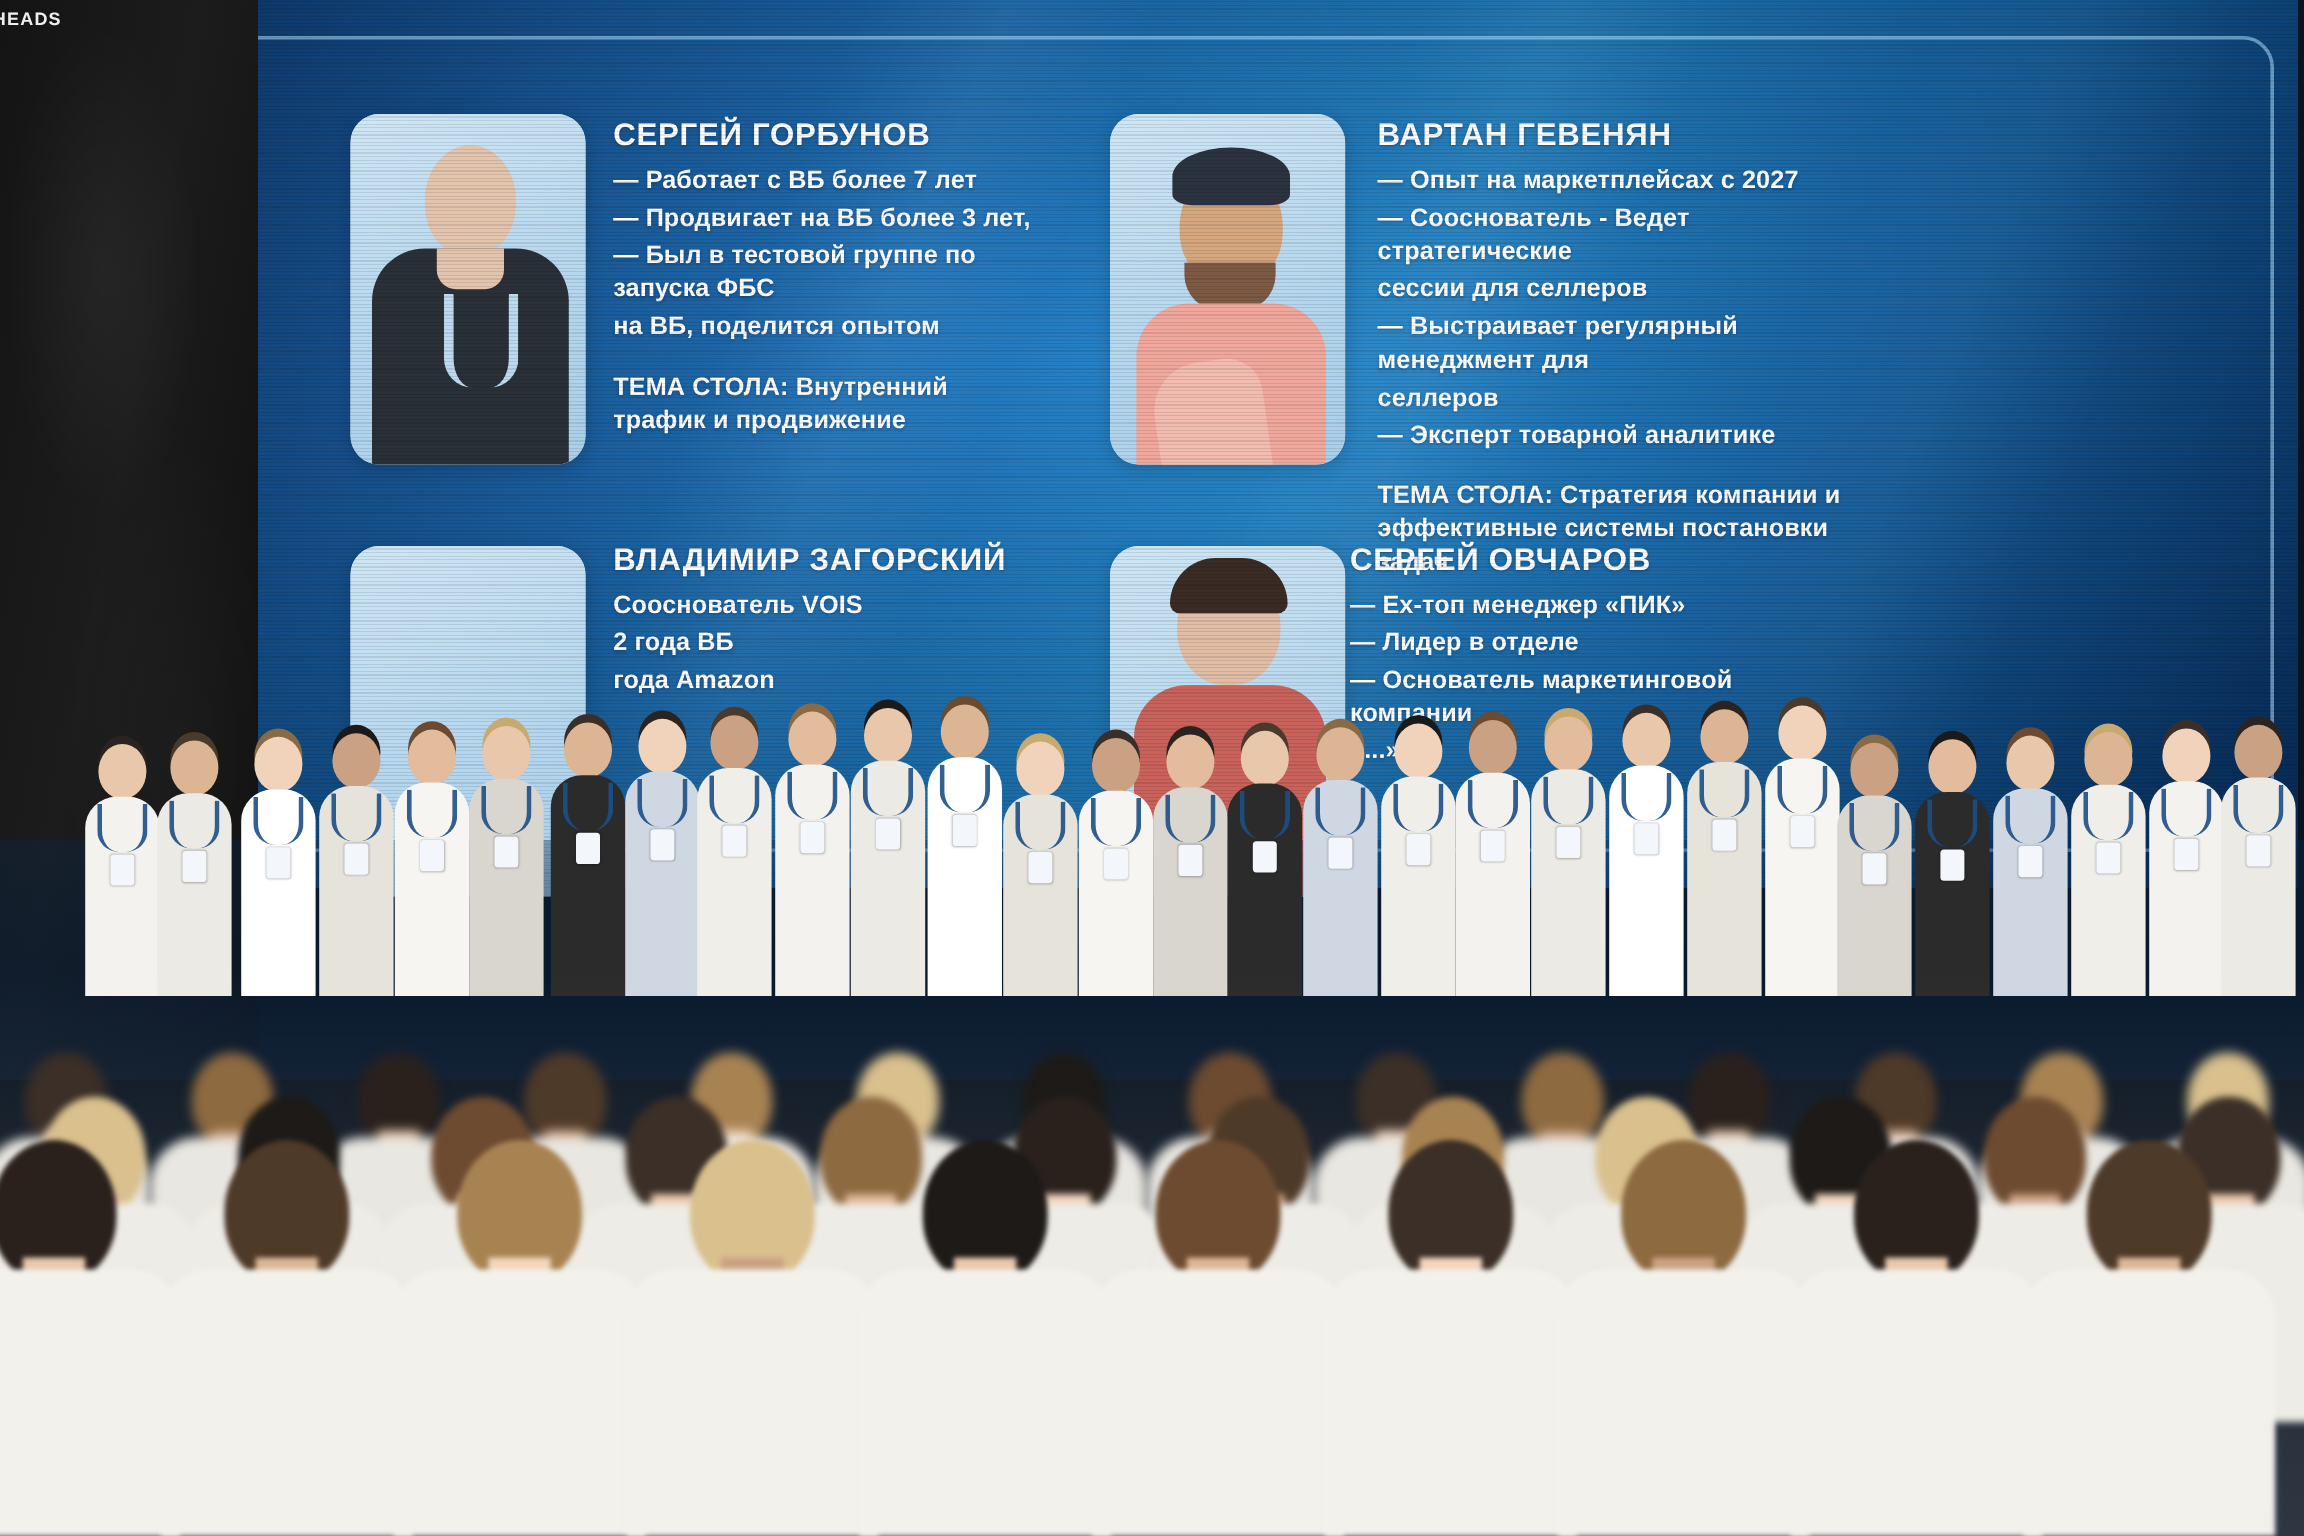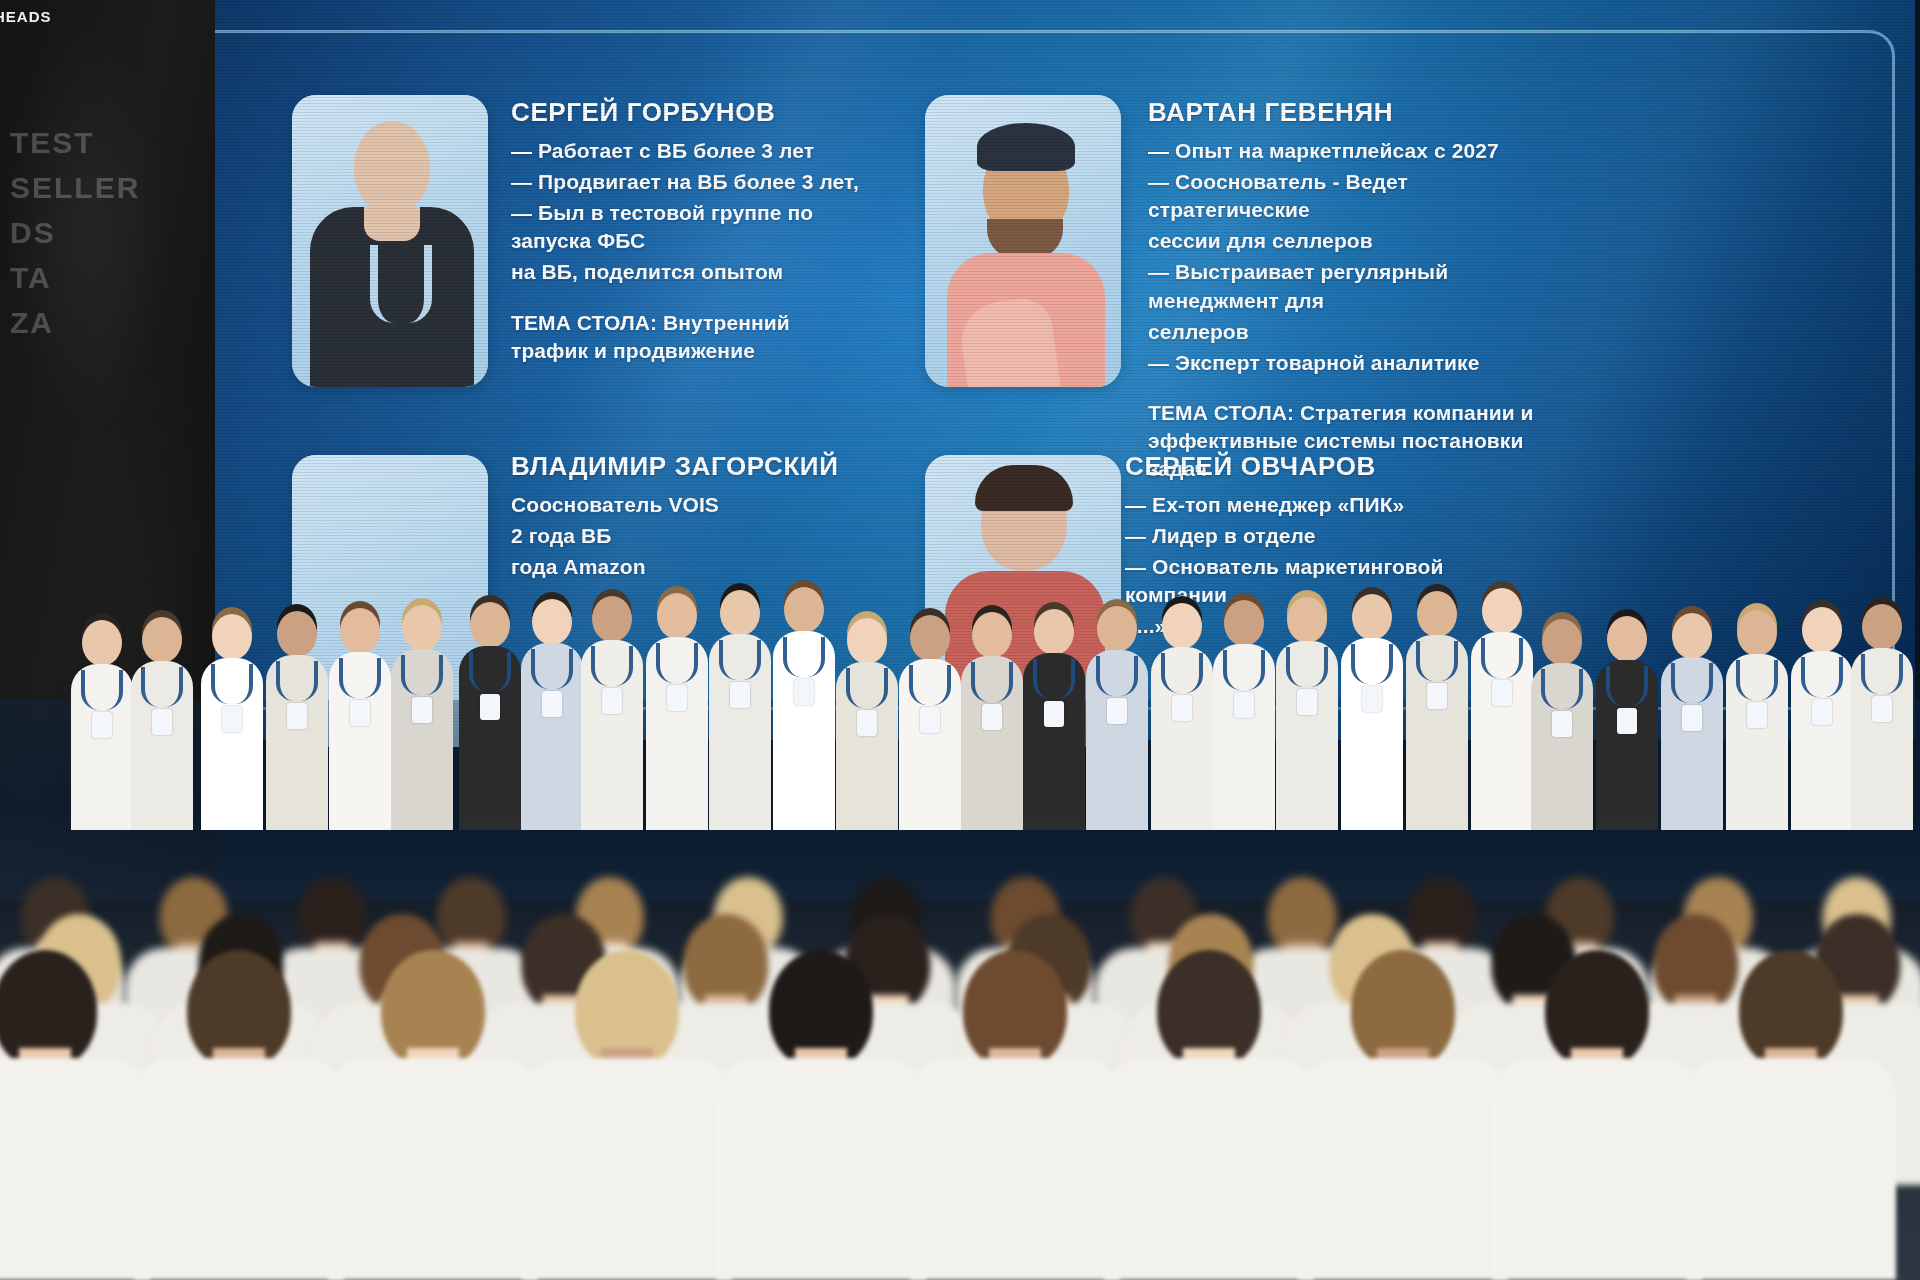--- a/index.html
+++ b/index.html
@@ -113,21 +113,21 @@
           <div class="ph-bg"></div>
           <div class="ph-fig">
             <div class="head" style="left:62px;top:26px;width:76px;height:92px;background:#e3c4ad;"></div>
             <div class="torso" style="left:18px;top:112px;width:164px;height:190px;background:#2a3038;"></div>
             <div style="position:absolute;left:72px;top:112px;width:56px;height:34px;background:#e3c4ad;border-radius:0 0 16px 16px;"></div>
             <div style="position:absolute;left:78px;top:150px;width:46px;height:78px;border-left:8px solid #bcd9ee;border-right:8px solid #bcd9ee;border-radius:0 0 24px 24px;"></div>
           </div>
         </div>
         <div class="txt">
           <div class="nm">СЕРГЕЙ ГОРБУНОВ</div>
-          <div class="bl">— Работает с ВБ более 3 лет</div>
+          <div class="bl">— Работает с ВБ более 7 лет</div>
           <div class="bl">— Продвигает на ВБ более 3 лет,</div>
           <div class="bl">— Был в тестовой группе по запуска ФБС</div>
           <div class="bl">на ВБ, поделится опытом</div>
           <div class="topic">
             <b>ТЕМА СТОЛА:</b>
             <span>Внутренний трафик и продвижение</span>
           </div>
         </div>
       </div>
 
@@ -187,21 +187,20 @@
         </div>
       </div>
 
     </div>
     <div class="scan"></div>
   </div>
 
   <div class="wall">
     <div class="wall-tex"></div>
     <div class="wall-logo">HEADS</div>
-    <div class="wall-ghost">TEST<br>SELLER<br>DS<br>TA<br>ZA</div>
   </div>
   <div style="position:absolute;left:0;top:60px;width:215px;height:760px;overflow:hidden;">
     
   </div>
 
   <div class="floor"></div>
 
   <div class="speakers">
 
   <div class="sp" style="left: 10px; width: 64px; height: 210px;">

